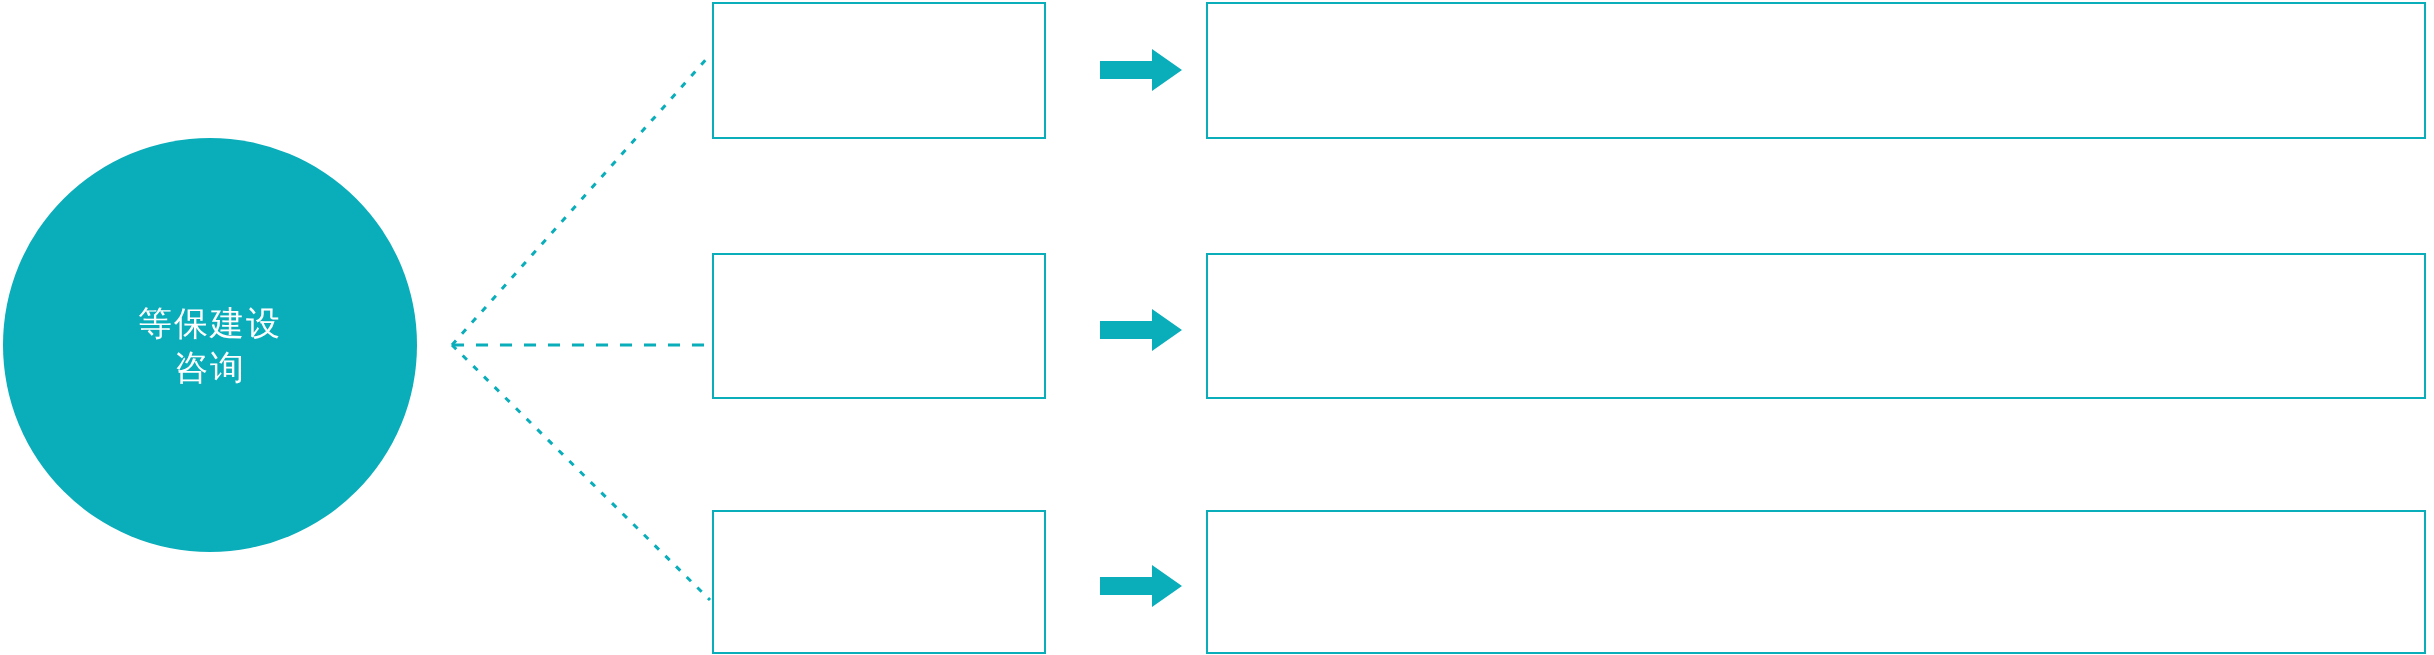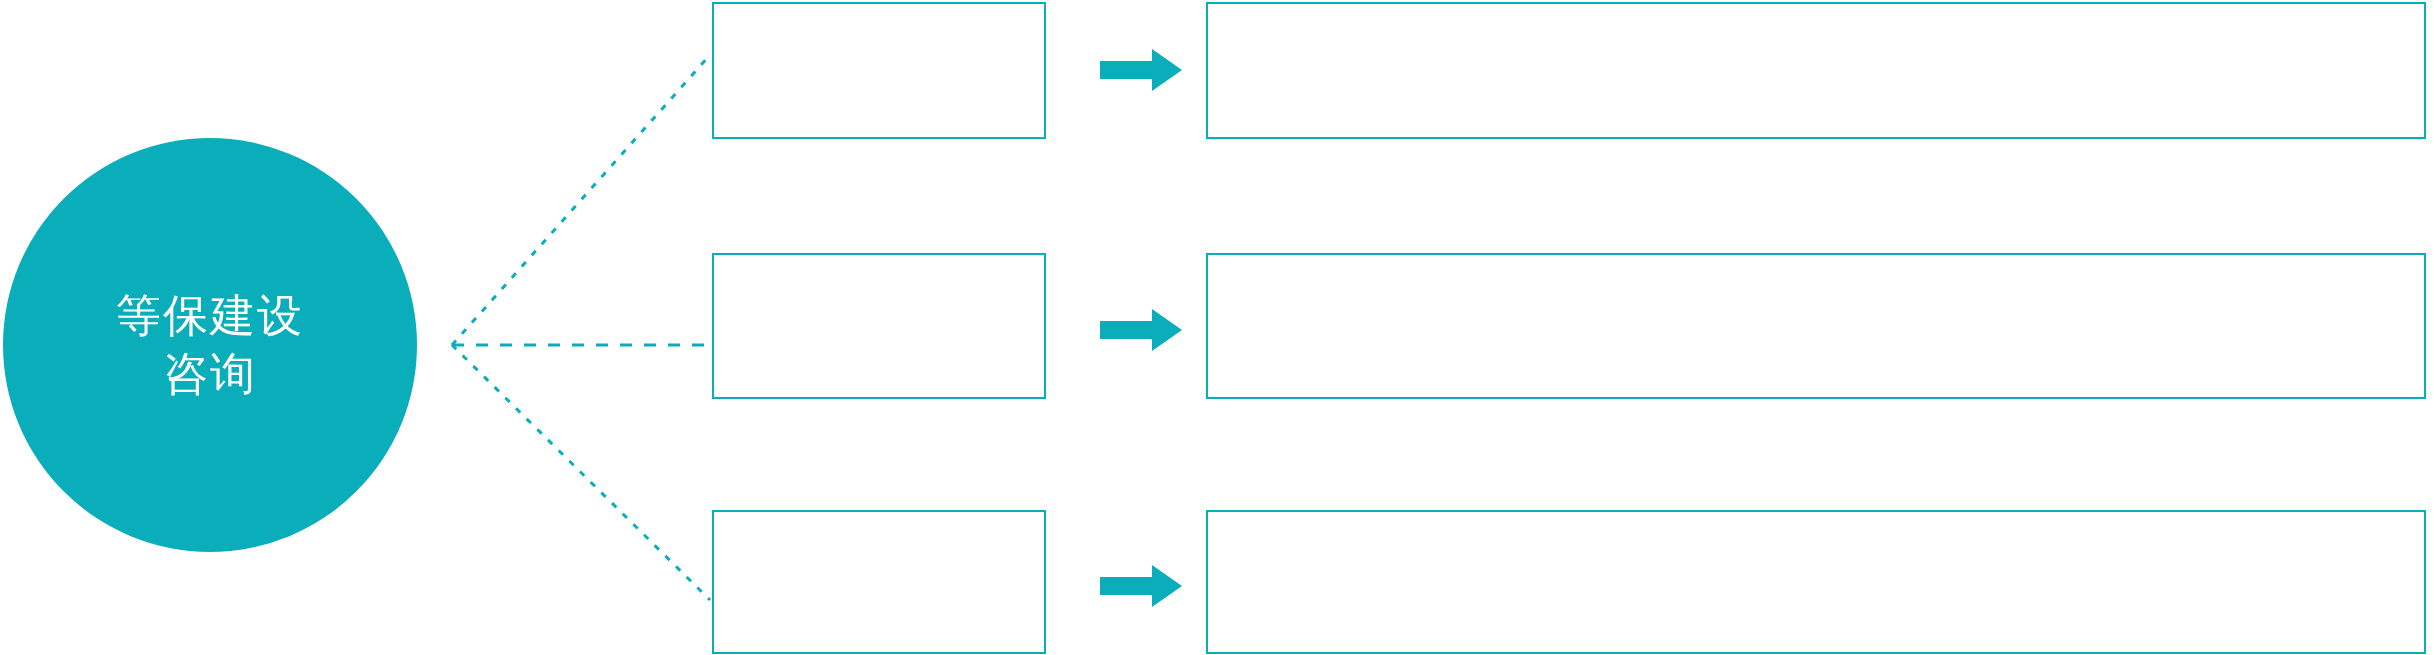--- a/index.html
+++ b/index.html
@@ -29,21 +29,21 @@
     border-radius: 50%;
     background: #0aadba;
     display: flex;
     flex-direction: column;
     align-items: center;
     justify-content: center;
     box-sizing: border-box;
   }
   .hub-line {
     color: #ffffff;
-    font-size: 45px;
+    font-size: 34px;
     line-height: 1.30;
     letter-spacing: 2px;
     font-weight: 400;
     white-space: nowrap;
     text-align: center;
   }
 
   
   .connectors {
     position: absolute;

